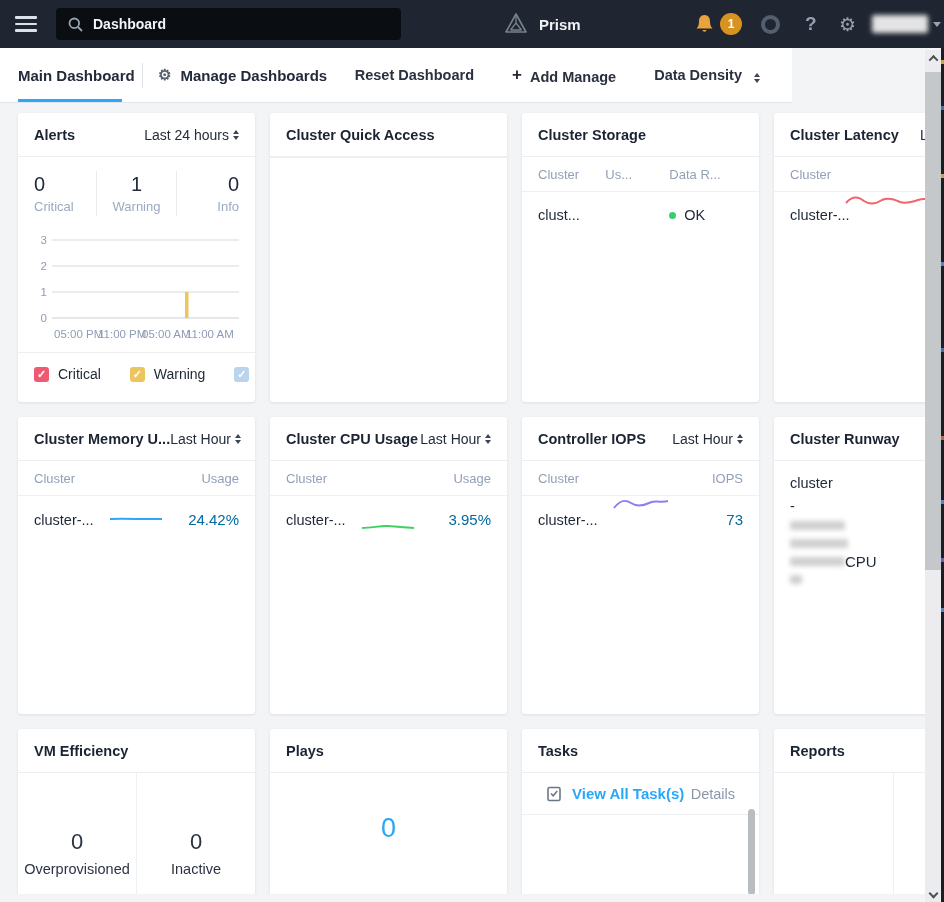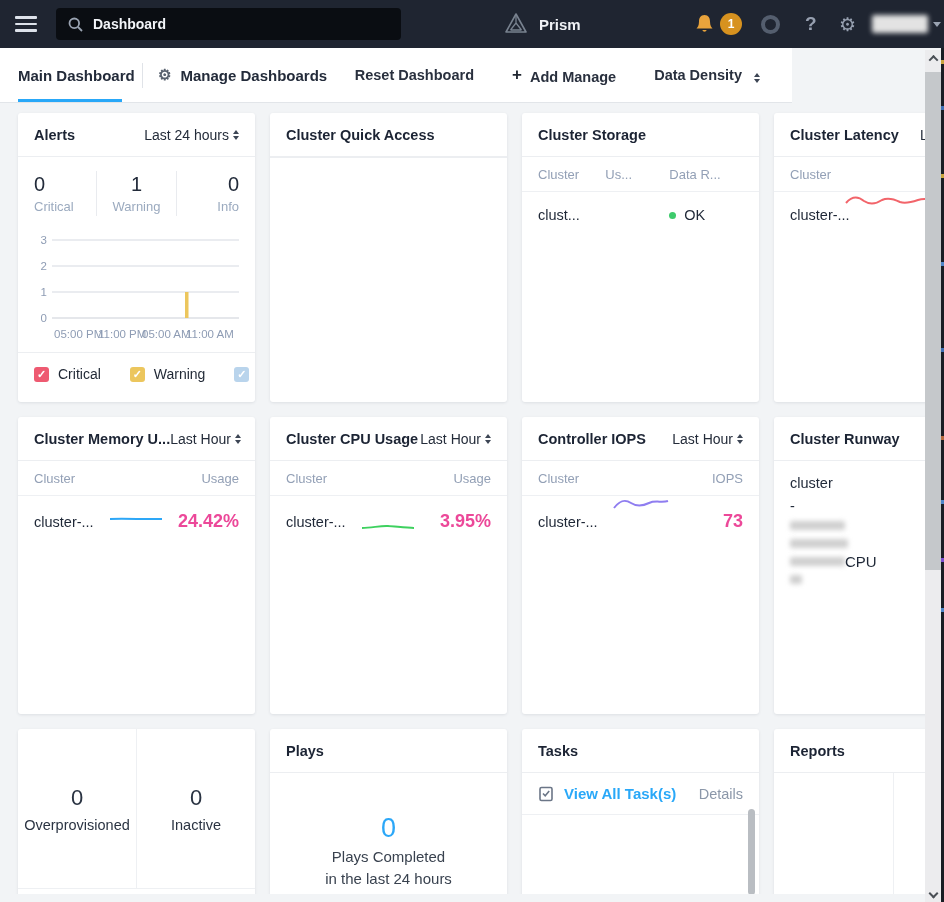--- a/index.html
+++ b/index.html
@@ -69,42 +69,42 @@
 
   
   .tbl-head { display:flex; padding:10px 16px 9px; font-size:13px; color:#93a0b6; border-bottom:1px solid #eef0f3; }
   .tbl-row { display:flex; align-items:center; padding:15px 16px; font-size:14.5px; color:#1e2736; position:relative; }
   .colA { flex:1.05; } .colB { flex:1; } .colC { flex:1.15; }
   .col2L { flex:1; } .col2R { flex:1; text-align:right; }
   .pbar { width:55px; height:7px; border-radius:4px; background:#e9ebef; margin-top:4px; }
   .status { display:flex; align-items:center; gap:8px; }
   .dot { width:7px; height:7px; border-radius:50%; background:#3ecb6c; }
   .spark { position:absolute; }
-  .val { margin-left:auto; font-size:18px; color:#ec4899;font-weight:bold; }
+  .val { margin-left:auto; font-size:15px; color:#0369a1; }
 
   
   .runway-body { padding:14px 16px; position:relative; font-size:14.5px; color:#232c3b; }
   .runway-body .ln { margin-bottom:7px; }
   .rl { display:block; height:9px; border-radius:2px; background:#cfcfcf; margin-bottom:9px; }
   .cpu-lab { position:absolute; left:71px; top:92px; font-size:15px; color:#1e2736; }
 
   
   .vm-body { display:flex; height:160px; border-bottom:1px solid #eef0f3; }
   .vmcell { flex:1; display:flex; flex-direction:column; align-items:center; justify-content:center; gap:6px; }
   .vmcell + .vmcell { border-left:1px solid #eef0f3; }
   .vmcell .v { font-size:22px; color:#2a3342; }
   .vmcell .l { font-size:14.5px; color:#2a3342; }
 
   
   .plays-body { display:flex; flex-direction:column; align-items:center; padding-top:40px; }
   .plays-body .v { font-size:27px; color:#2ba7f8; }
   .plays-body .l { font-size:15px; color:#39424f; line-height:1.45; text-align:center; margin-top:2px; }
 
   
-  .task-row { display:flex; align-items:center; padding:12px 16px; border-bottom:1px solid #eef0f3; }
+  .task-row { display:flex; align-items:center; padding:12px 24px; border-bottom:1px solid #eef0f3; }
   .task-link { color:#29a8f8; font-size:15px; font-weight:700; margin-left:10px; cursor:pointer; }
   .task-details { margin-left:auto; color:#8b97a9; font-size:14.5px; cursor:pointer; }
   .inner-scroll { position:absolute; right:4px; top:80px; width:7px; height:86px; border-radius:4px; background:#b9bdc2; }
 
   
   .reports-body { position:relative; flex:1; }
   .rep-vdiv { position:absolute; left:119px; top:0; bottom:0; width:1px; background:#eef0f3; }
 
   
   .vscroll { position:absolute; left:925px; top:50px; width:16px; height:852px; background:#ececee; z-index:80; }
@@ -384,39 +384,41 @@
         <div class="ln">-</div>
         <span class="redact rl" style="width:55px"></span>
         <span class="redact rl" style="width:58px"></span>
         <span class="redact rl" style="width:55px"></span>
         <span class="redact rl" style="width:12px"></span>
         <span class="cpu-lab">CPU</span>
       </div>
     </section>
 
     <section class="card">
+      <div class="card-header">
+        <span class="card-title">VM Efficiency</span>
+      </div>
       <div class="vm-body">
         <div class="vmcell">
           <span class="v">0</span>
           <span class="l">Overprovisioned</span>
         </div>
         <div class="vmcell">
           <span class="v">0</span>
           <span class="l">Inactive</span>
         </div>
       </div>
     </section>
 
     <section class="card">
       <div class="card-header">
         <span class="card-title">Plays</span>
       </div>
       <div class="plays-body">
         <span class="v">0</span>
-        <span class="l"><span>Plays Completed</span><br><span>in the last 24 hours</span></span>
       </div>
     </section>
 
     <section class="card">
       <div class="card-header">
         <span class="card-title">Tasks</span>
       </div>
       <div class="task-row">
         <svg width="16" height="17" viewBox="0 0 16 17">
           <rect x="2" y="2.5" width="12" height="13" rx="1.5" fill="none" stroke="#6b7687" stroke-width="1.6"></rect>

